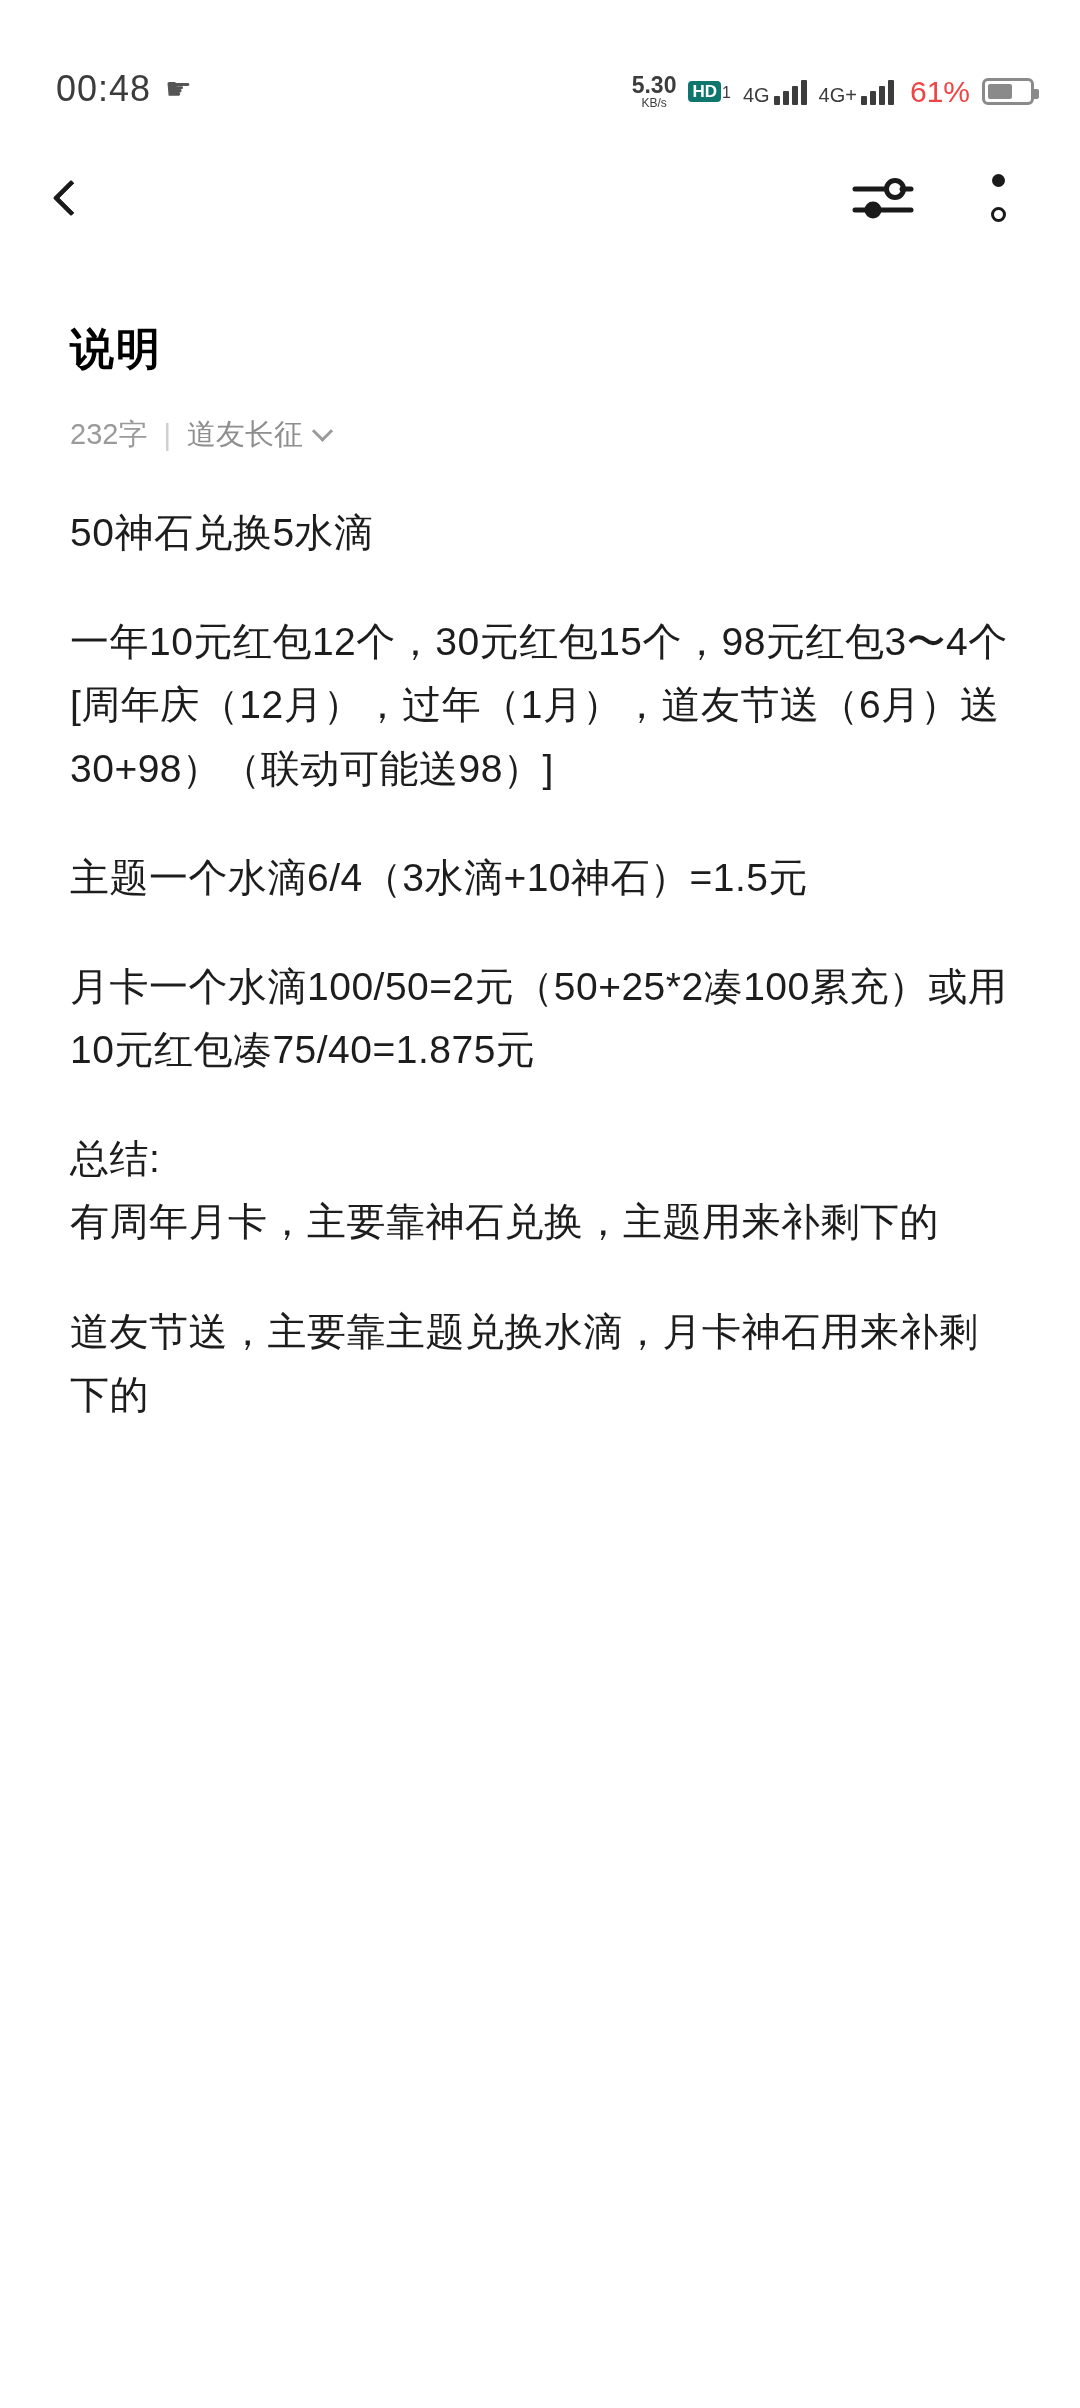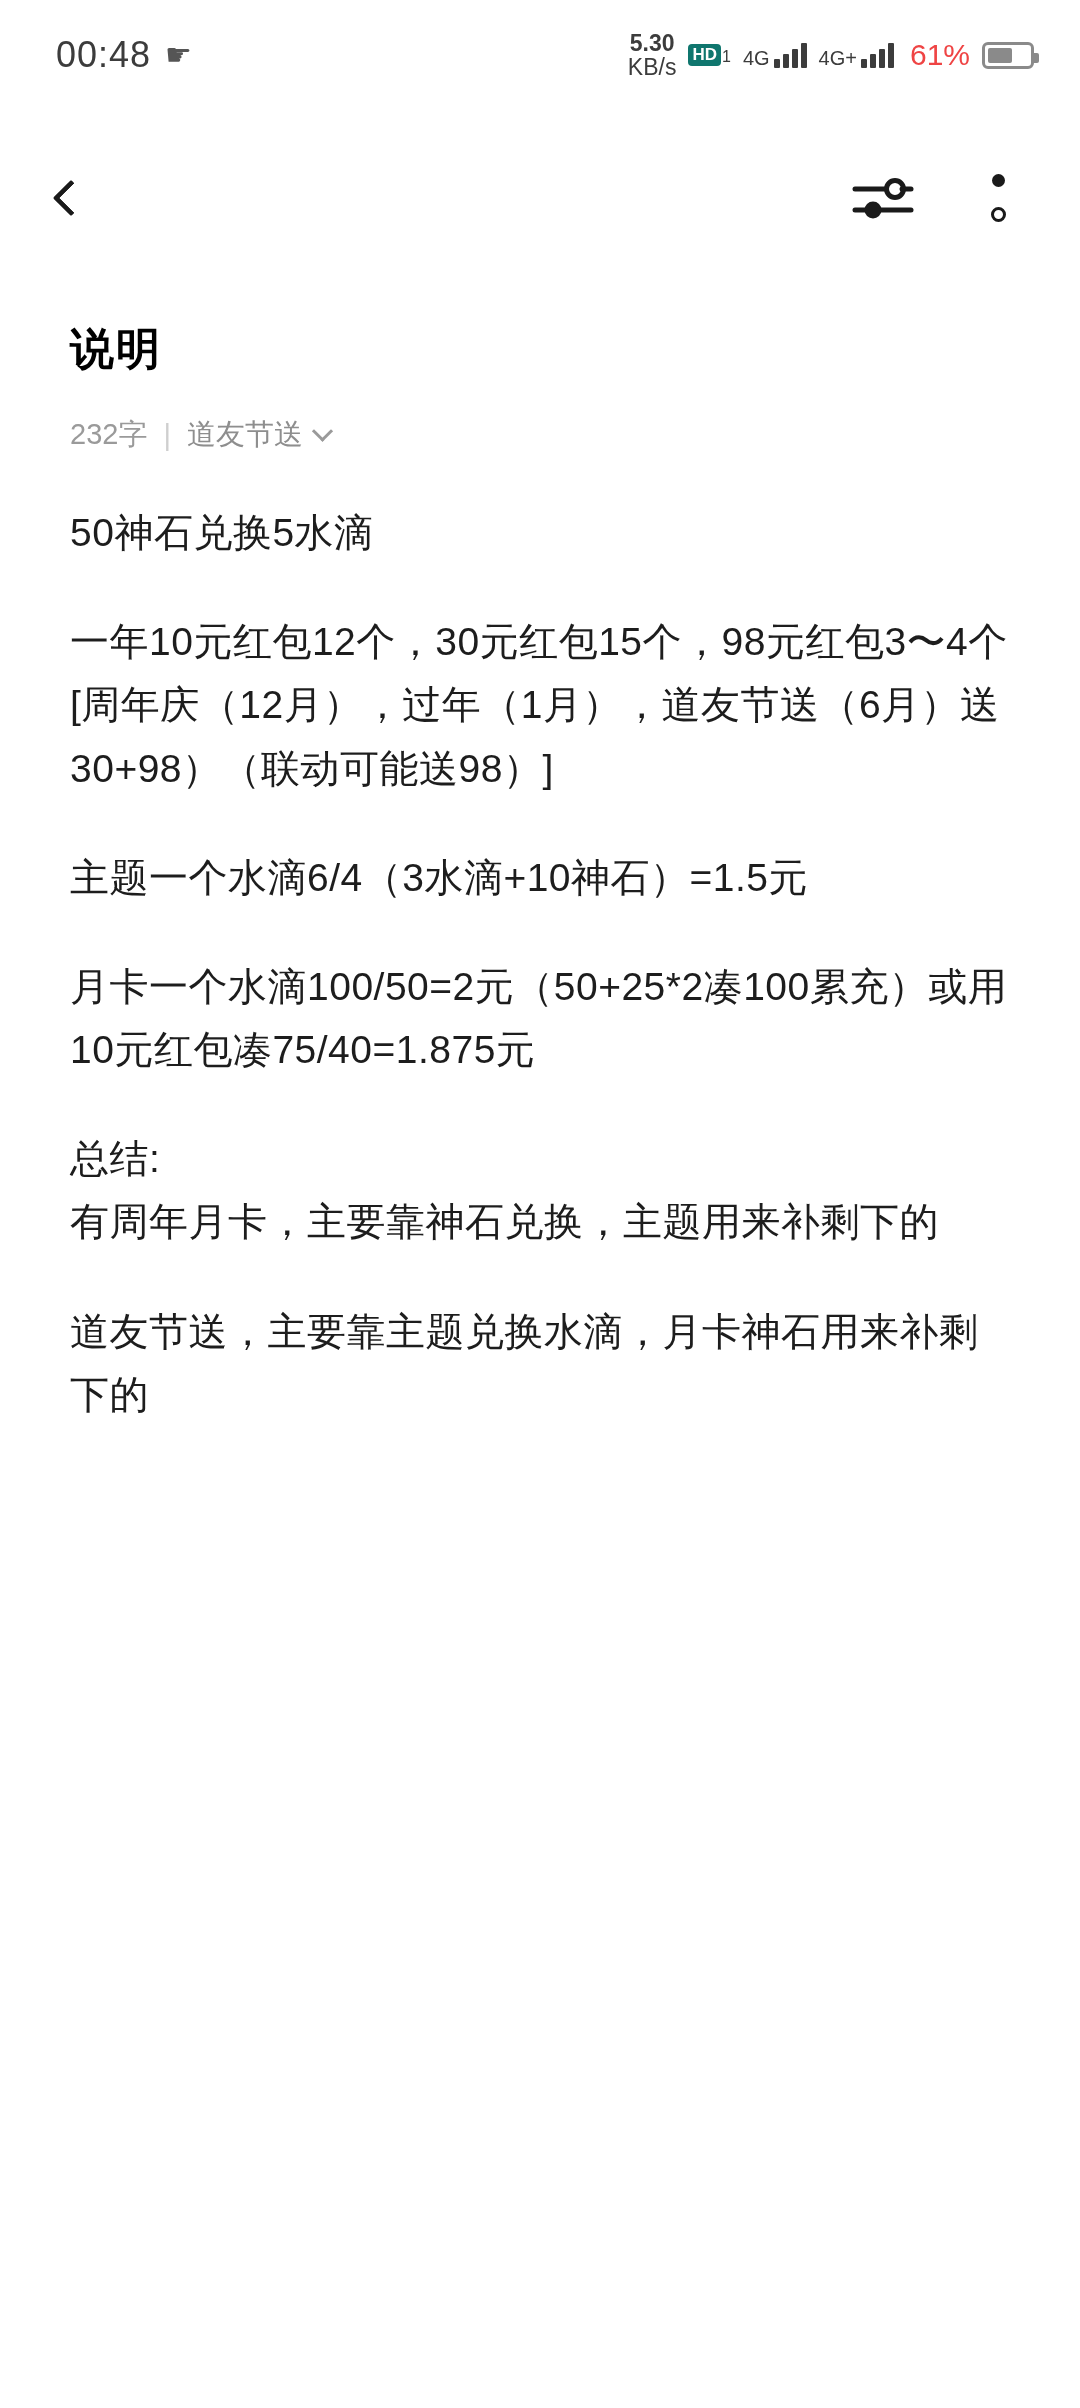--- a/index.html
+++ b/index.html
@@ -8,21 +8,21 @@
     height: 2408px;
     background: #ffffff;
     font-family: "Liberation Sans", "DejaVu Sans", sans-serif;
     overflow: hidden;
   }
 
   
   .status-bar {
     height: 110px;
     display: flex;
-    align-items: center;
+    align-items: flex-end;
     justify-content: space-between;
     padding: 0 46px 0 56px;
   }
   .status-left {
     display: flex;
     align-items: center;
     gap: 14px;
   }
   .status-clock {
     font-size: 36px;
@@ -41,21 +41,21 @@
     margin-left: 8px;
   }
   .netspeed {
     display: flex;
     flex-direction: column;
     align-items: center;
     line-height: 1.05;
     color: #3c3c3c;
   }
   .netspeed .val { font-size: 23px; font-weight: bold; }
-  .netspeed .unit { font-size: 23px; }
+  .netspeed .unit { font-size: 12px; }
 
   .hd-badge {
     display: flex;
     align-items: flex-end;
     color: #3c3c3c;
   }
   .hd-box {
     background: #0f766e;
     color: #fff;
     font-size: 17px;
@@ -292,21 +292,21 @@
   </div>
 </div>
 
 <div class="content">
   <div class="doc-title">说明</div>
 
   <div class="meta-row">
     <span>232字</span>
     <span class="meta-sep">|</span>
     <span class="meta-author">
-      <span>道友节送</span>
+      <span>道友长征</span>
       <span class="caret-down"></span>
     </span>
   </div>
 
   <div class="body-text">
     <p>50神石兑换5水滴</p>
     <p>一年10元红包12个，30元红包15个，98元红包3〜4个[周年庆（12月），过年（1月），道友节送（6月）送30+98）（联动可能送98）]</p>
     <p>主题一个水滴6/4（3水滴+10神石）=1.5元</p>
     <p>月卡一个水滴100/50=2元（50+25*2凑100累充）或用10元红包凑75/40=1.875元</p>
 

